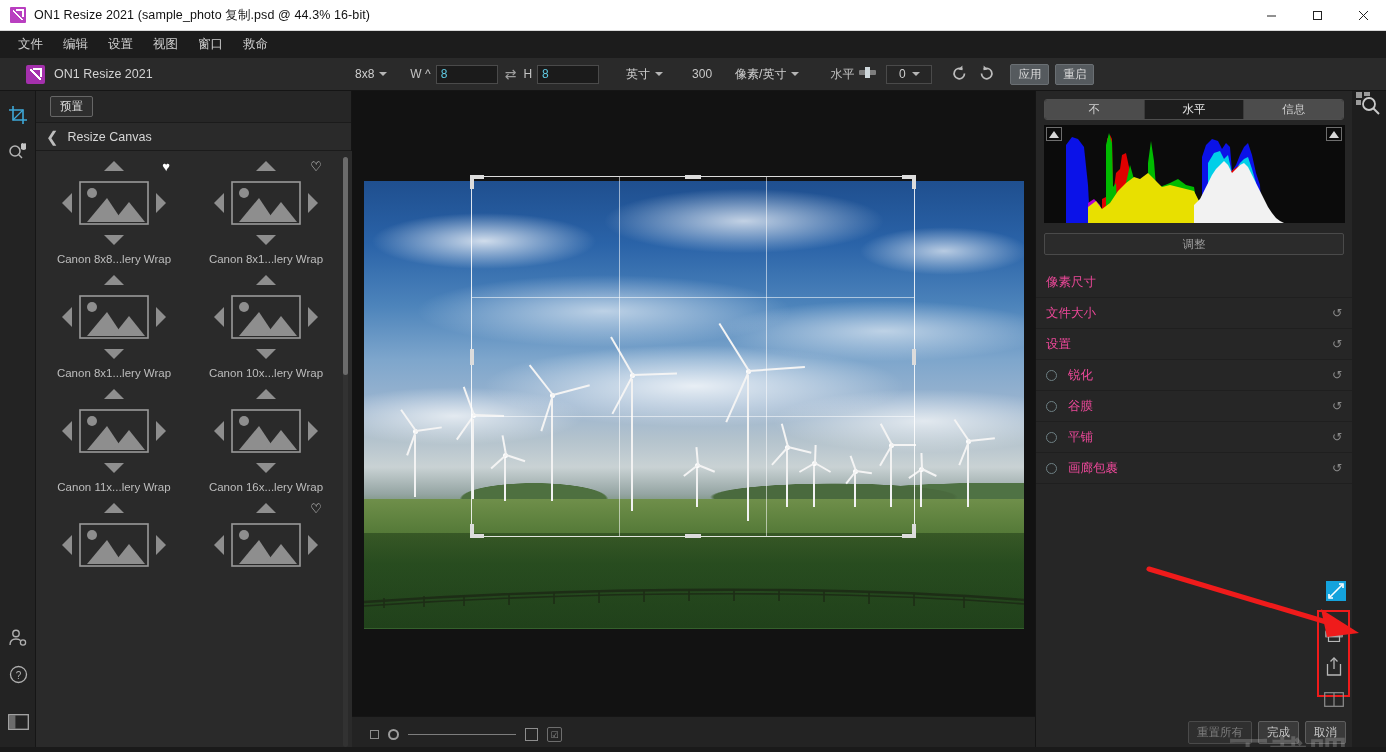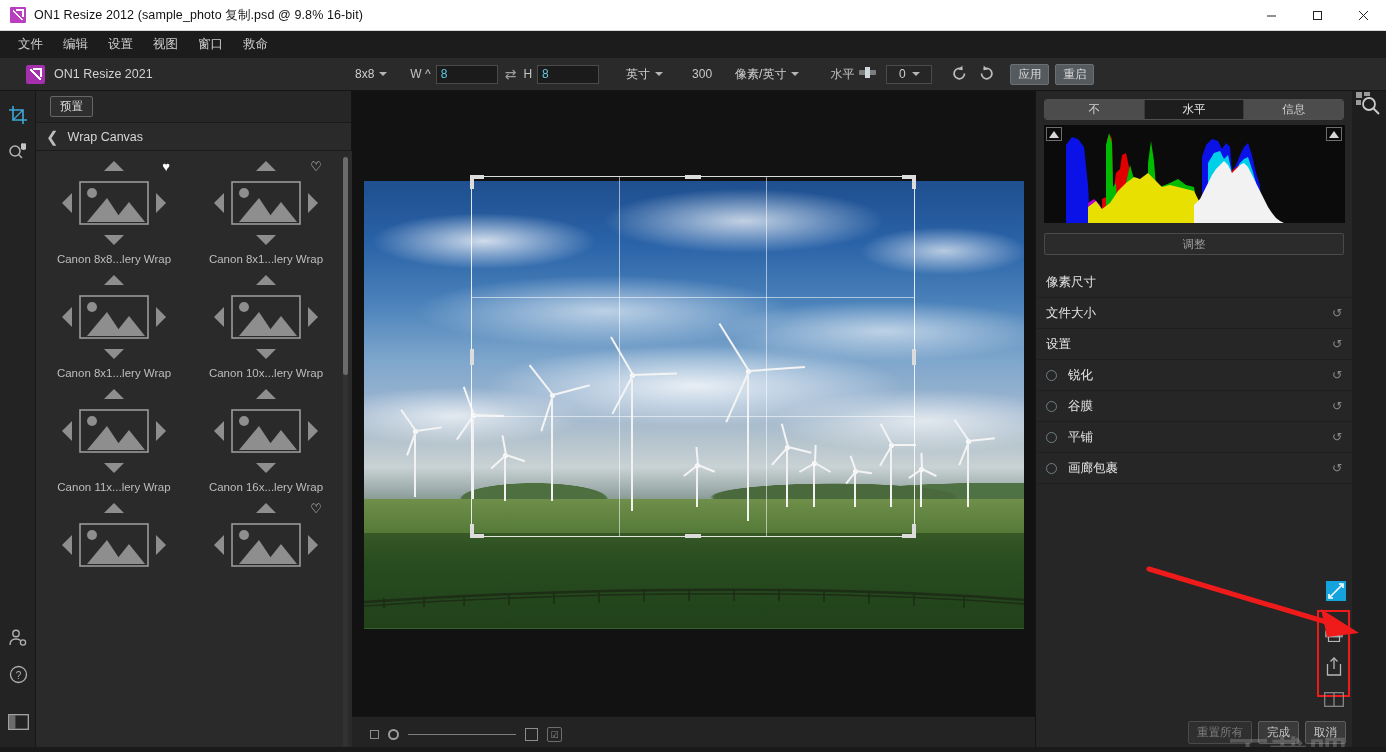--- a/index.html
+++ b/index.html
@@ -180,21 +180,21 @@
             letter-spacing:.3px;}
   .adjbtn{ margin:10px 8px 0 8px; height:22px; border:1px solid #4a4a4a; border-radius:2px;
            display:flex;align-items:center;justify-content:center; color:#9b9b9b;
            font-size:11.5px; background:#2b2b2b;}
 
   .rowlist{ margin-top:12px; }
   .row{ height:31px; display:flex; align-items:center; padding:0 10px 0 10px;
         border-bottom:1px solid #1f1f1f; }
   .row .radio{ width:11px;height:11px;border:1px solid #6d7f83;border-radius:50%;
                margin-right:11px; flex:none;}
-  .row .rtext{ color:#e5e5e5; font-size:12.5px; }
+  .row .rtext{ color:#ec4899; font-size:12.5px; }
   .row .reset{ margin-left:auto; color:#8a8a8a; font-size:12px; }
 
   .sideicons{ position:absolute; right:5px; bottom:36px; width:27px; }
   .sic{ width:27px;height:33px; display:flex;align-items:center;justify-content:center;}
   .redbox{ position:absolute; right:2px; bottom:55px; width:33px; height:87px;
            border:2px solid #ef1b1b; }
   .expandic{ position:absolute; right:6px; bottom:148px; }
 
   .footer{ position:absolute; right:6px; bottom:8px; display:flex; align-items:flex-start; gap:6px;}
   .fbtn{ border:1px solid #5e5e5e; background:#3a3a3a; color:#c9c9c9; font-size:11.5px;
@@ -207,21 +207,21 @@
   .wm-small{ font-size:10px; color:#cfcfcf; letter-spacing:.5px; text-align:center;}
   .bottombar{ position:absolute; left:0; bottom:0; width:1386px; height:5px; background:#1a1a1a;}
 </style>
 </head>
 <body>
 
 <div id="app">
 
   <div class="titlebar">
     <div class="tb-icon"></div>
-    <div class="tb-title">ON1 Resize 2012 (sample_photo 复制.psd @ 9.8% 16-bit)</div>
+    <div class="tb-title">ON1 Resize 2021 (sample_photo 复制.psd @ 44.3% 16-bit)</div>
     <div class="tb-controls">
       <div class="tb-btn">
         <svg width="11" height="11" viewBox="0 0 11 11">
             <line x1="1" y1="6" x2="10" y2="6" stroke="#222" stroke-width="1"></line>
           </svg>
       </div>
       <div class="tb-btn">
         <svg width="11" height="11" viewBox="0 0 11 11">
             <rect x="1.5" y="1.5" width="8" height="8" fill="none" stroke="#222" stroke-width="1"></rect>
           </svg>
@@ -342,21 +342,21 @@
       </svg>
     </div>
   </div>
 
   <div class="leftpanel">
     <div class="preset-head">
       <div class="preset-tab">预置</div>
     </div>
     <div class="crumb">
       <span class="crumb-back">❮</span>
-      <span class="crumb-text">Wrap Canvas</span>
+      <span class="crumb-text">Resize Canvas</span>
     </div>
 
     <div class="grid">
       <div class="vtrack"></div>
       <div class="vscroll"></div>
       <div class="gridinner">
 
         <div class="cell">
           <div class="heart" style="color:#fff">♥</div>
           <div class="thumb">

